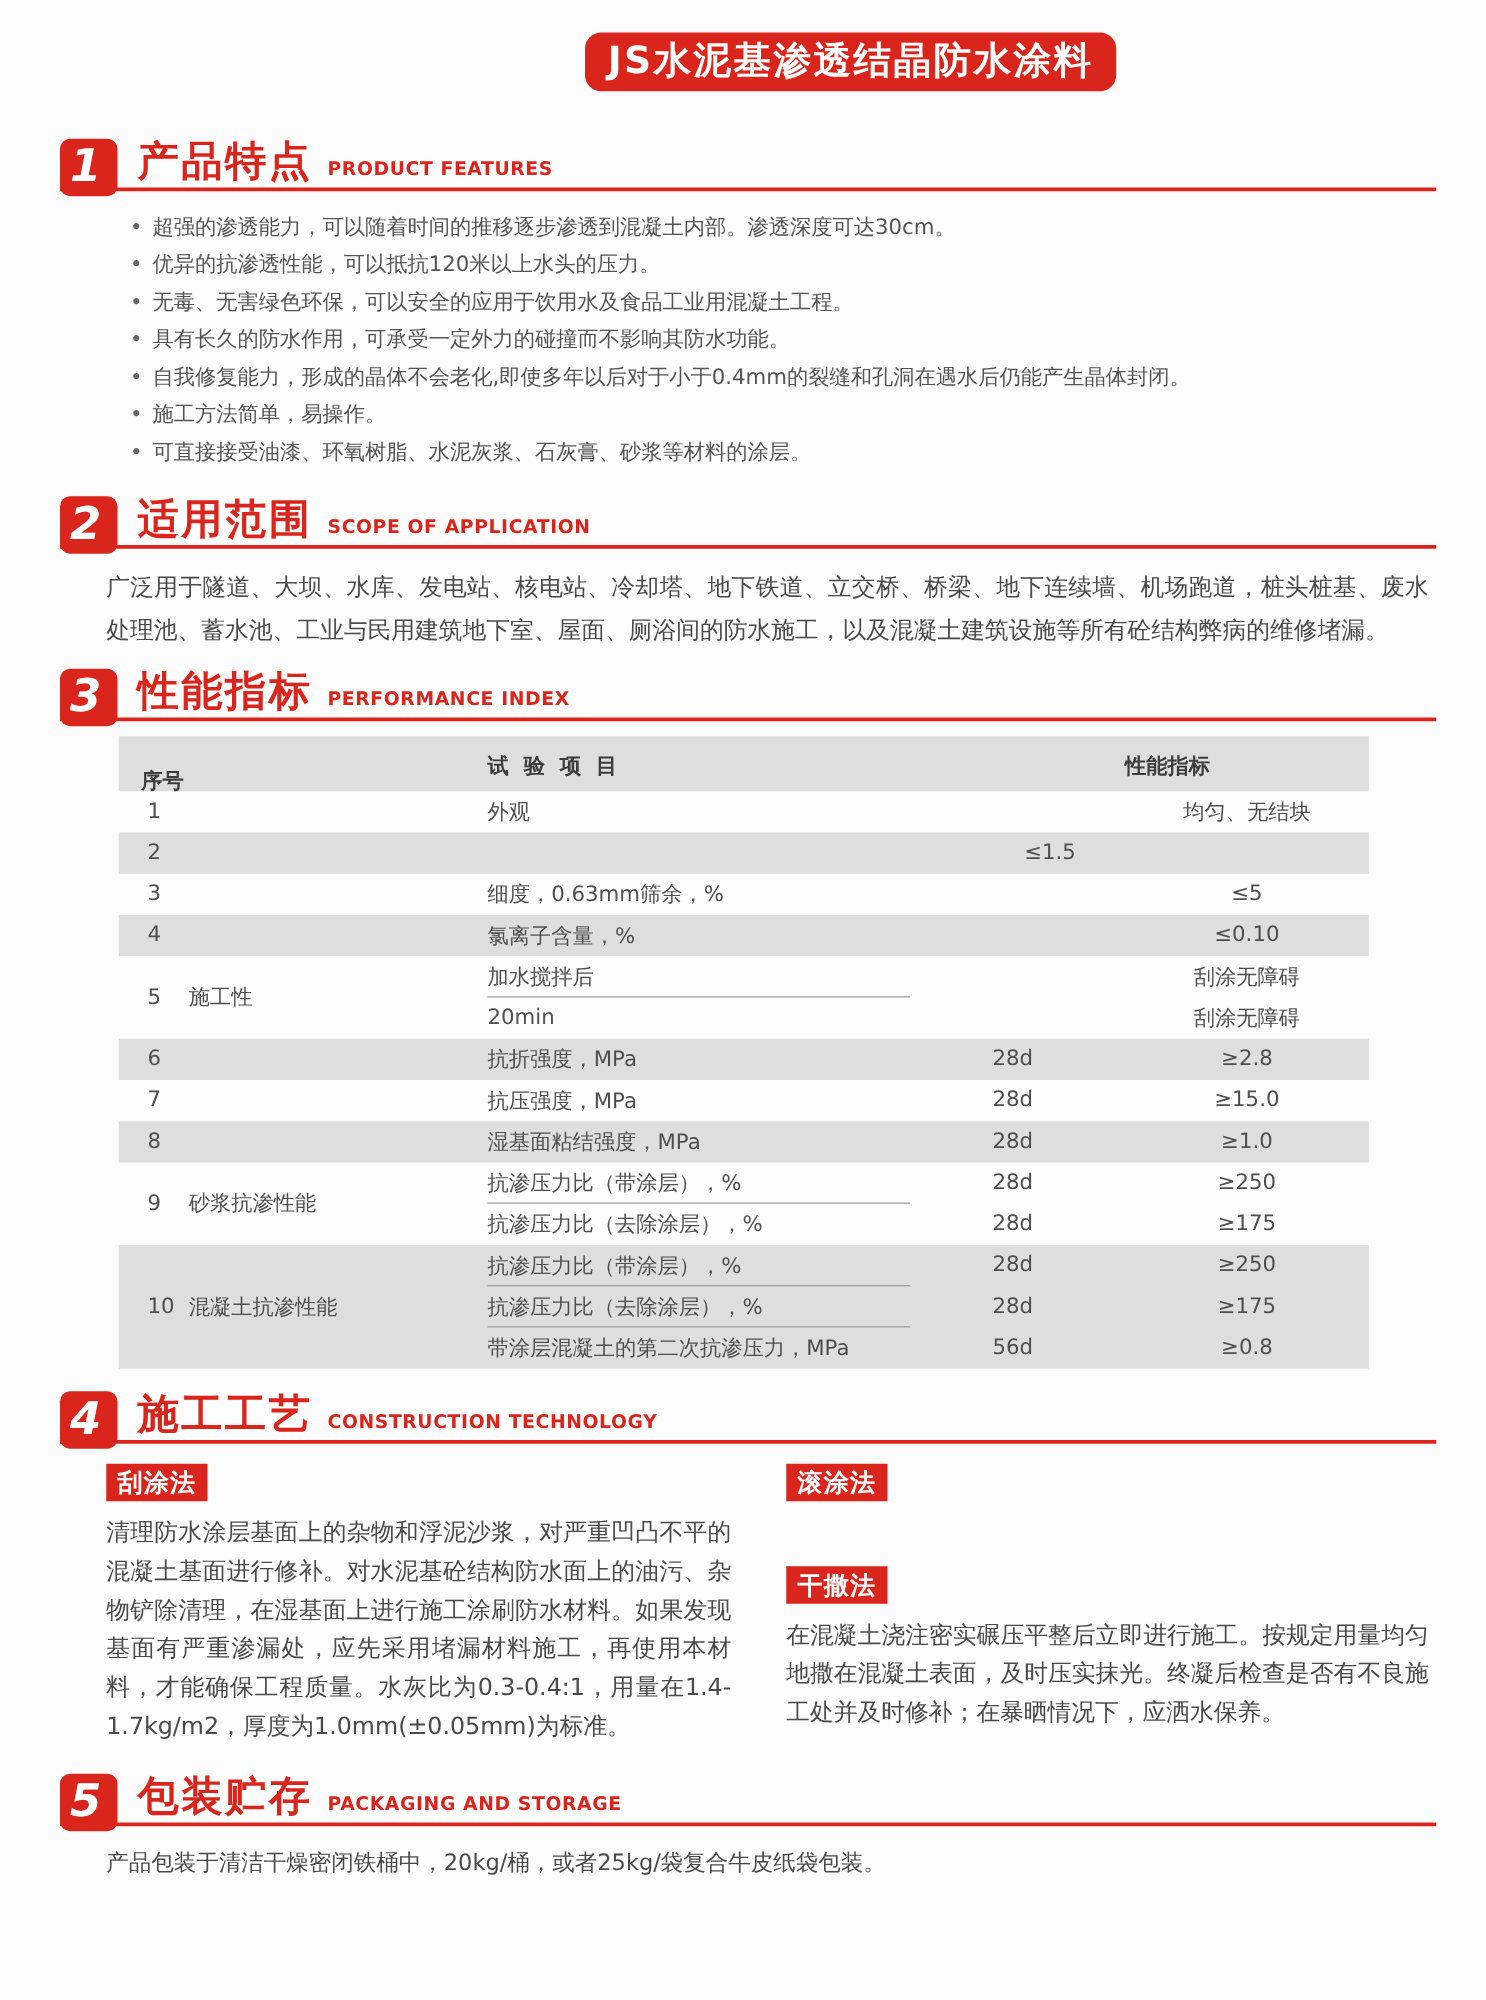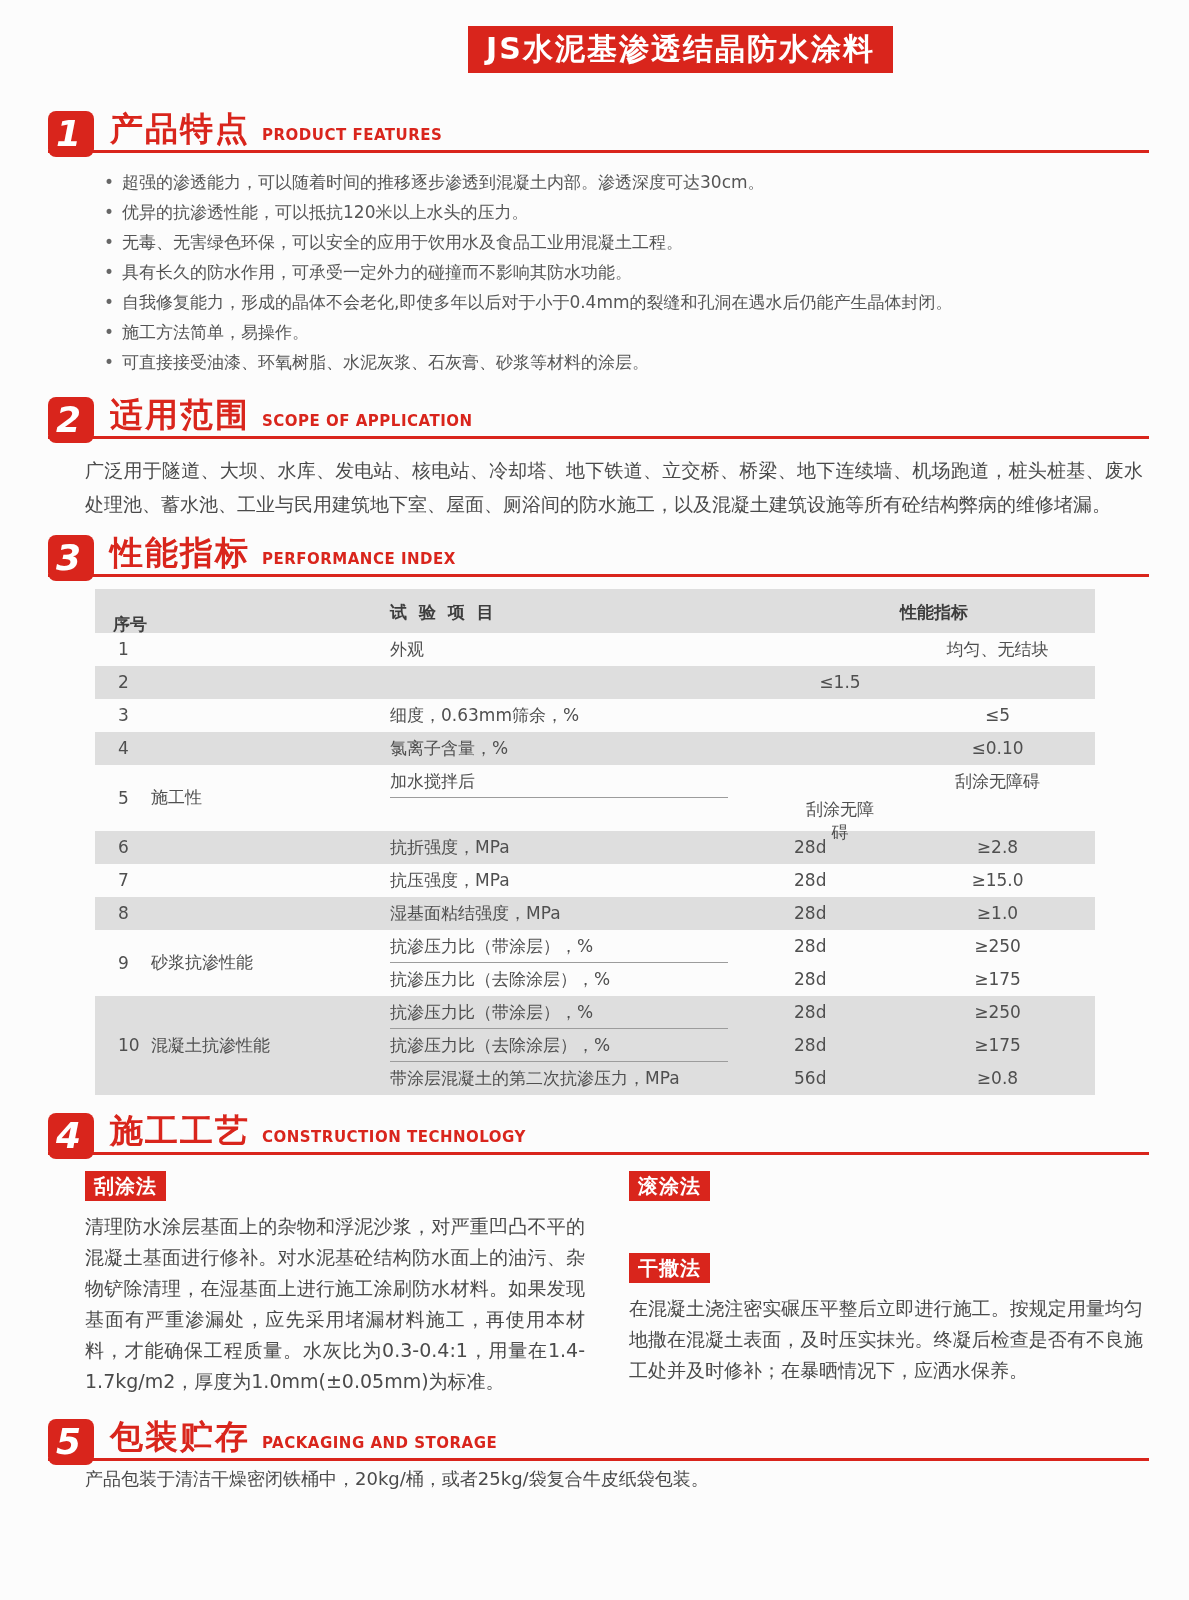--- a/index.html
+++ b/index.html
@@ -16,21 +16,21 @@
     font-family:"DejaVu Sans","Liberation Sans",sans-serif;
   }
   .page{padding:0 40px;}
 
   
   .banner{
     position:relative;left:86px;
     margin:26px auto 0;width:fit-content;
     background:var(--red);color:#fff;
     font-size:30px;font-weight:bold;letter-spacing:2px;
-    padding:6px 18px;line-height:1.15;
+    padding:6px 18px;line-height:1.15;border-radius:13px;
   }
 
   
   .sec-head{display:flex;align-items:flex-end;border-bottom:3px solid var(--red);margin-left:8px;}
   .sec-num{
     flex:0 0 auto;width:46px;height:46px;background:var(--red);border-radius:8px;
     color:#fff;font-size:36px;font-weight:bold;font-style:italic;
     display:flex;align-items:center;justify-content:center;
     margin-bottom:-7px;padding-right:5px;
   }
@@ -73,21 +73,21 @@
 
   
   .construction{display:flex;gap:44px;margin:16px 6px 0 45px;}
   .method-left{width:500px;flex:0 0 auto;}
   .method-right{flex:1;}
   .badge{display:inline-block;background:var(--red);color:#fff;font-size:20px;font-weight:bold;padding:3px 9px;line-height:1.2;letter-spacing:1px;}
   .method-text{margin-top:10px;font-size:19px;line-height:31px;color:var(--text);text-align:justify;}
   .badge-gap{height:42px;}
 
   
-  .pack-para{margin:4px 0 0 45px;font-size:18px;color:var(--text);line-height:28px;}
+  .pack-para{margin:16px 0 0 45px;font-size:18px;color:var(--text);line-height:28px;}
 </style>
 </head>
 <body>
 
 <div class="page">
 
   <div class="banner">JS水泥基渗透结晶防水涂料</div>
 
   <div class="sec-features">
     <div class="sec-head">
@@ -180,20 +180,21 @@
       <div class="t-band">
         <div class="c-no">5</div>
         <div class="c-group">施工性</div>
         <div class="c-subs">
           <div class="t-sub">
             <div class="c-item">加水搅拌后</div>
             <div class="c-age"></div>
             <div class="c-val">刮涂无障碍</div>
           </div>
           <div class="t-sub">
+            <div class="c-item">20min</div>
             <div class="c-age"></div>
             <div class="c-val">刮涂无障碍</div>
           </div>
         </div>
       </div>
 
       <div class="t-band shade">
         <div class="c-no">6</div>
         <div class="c-group"></div>
         <div class="c-subs">

